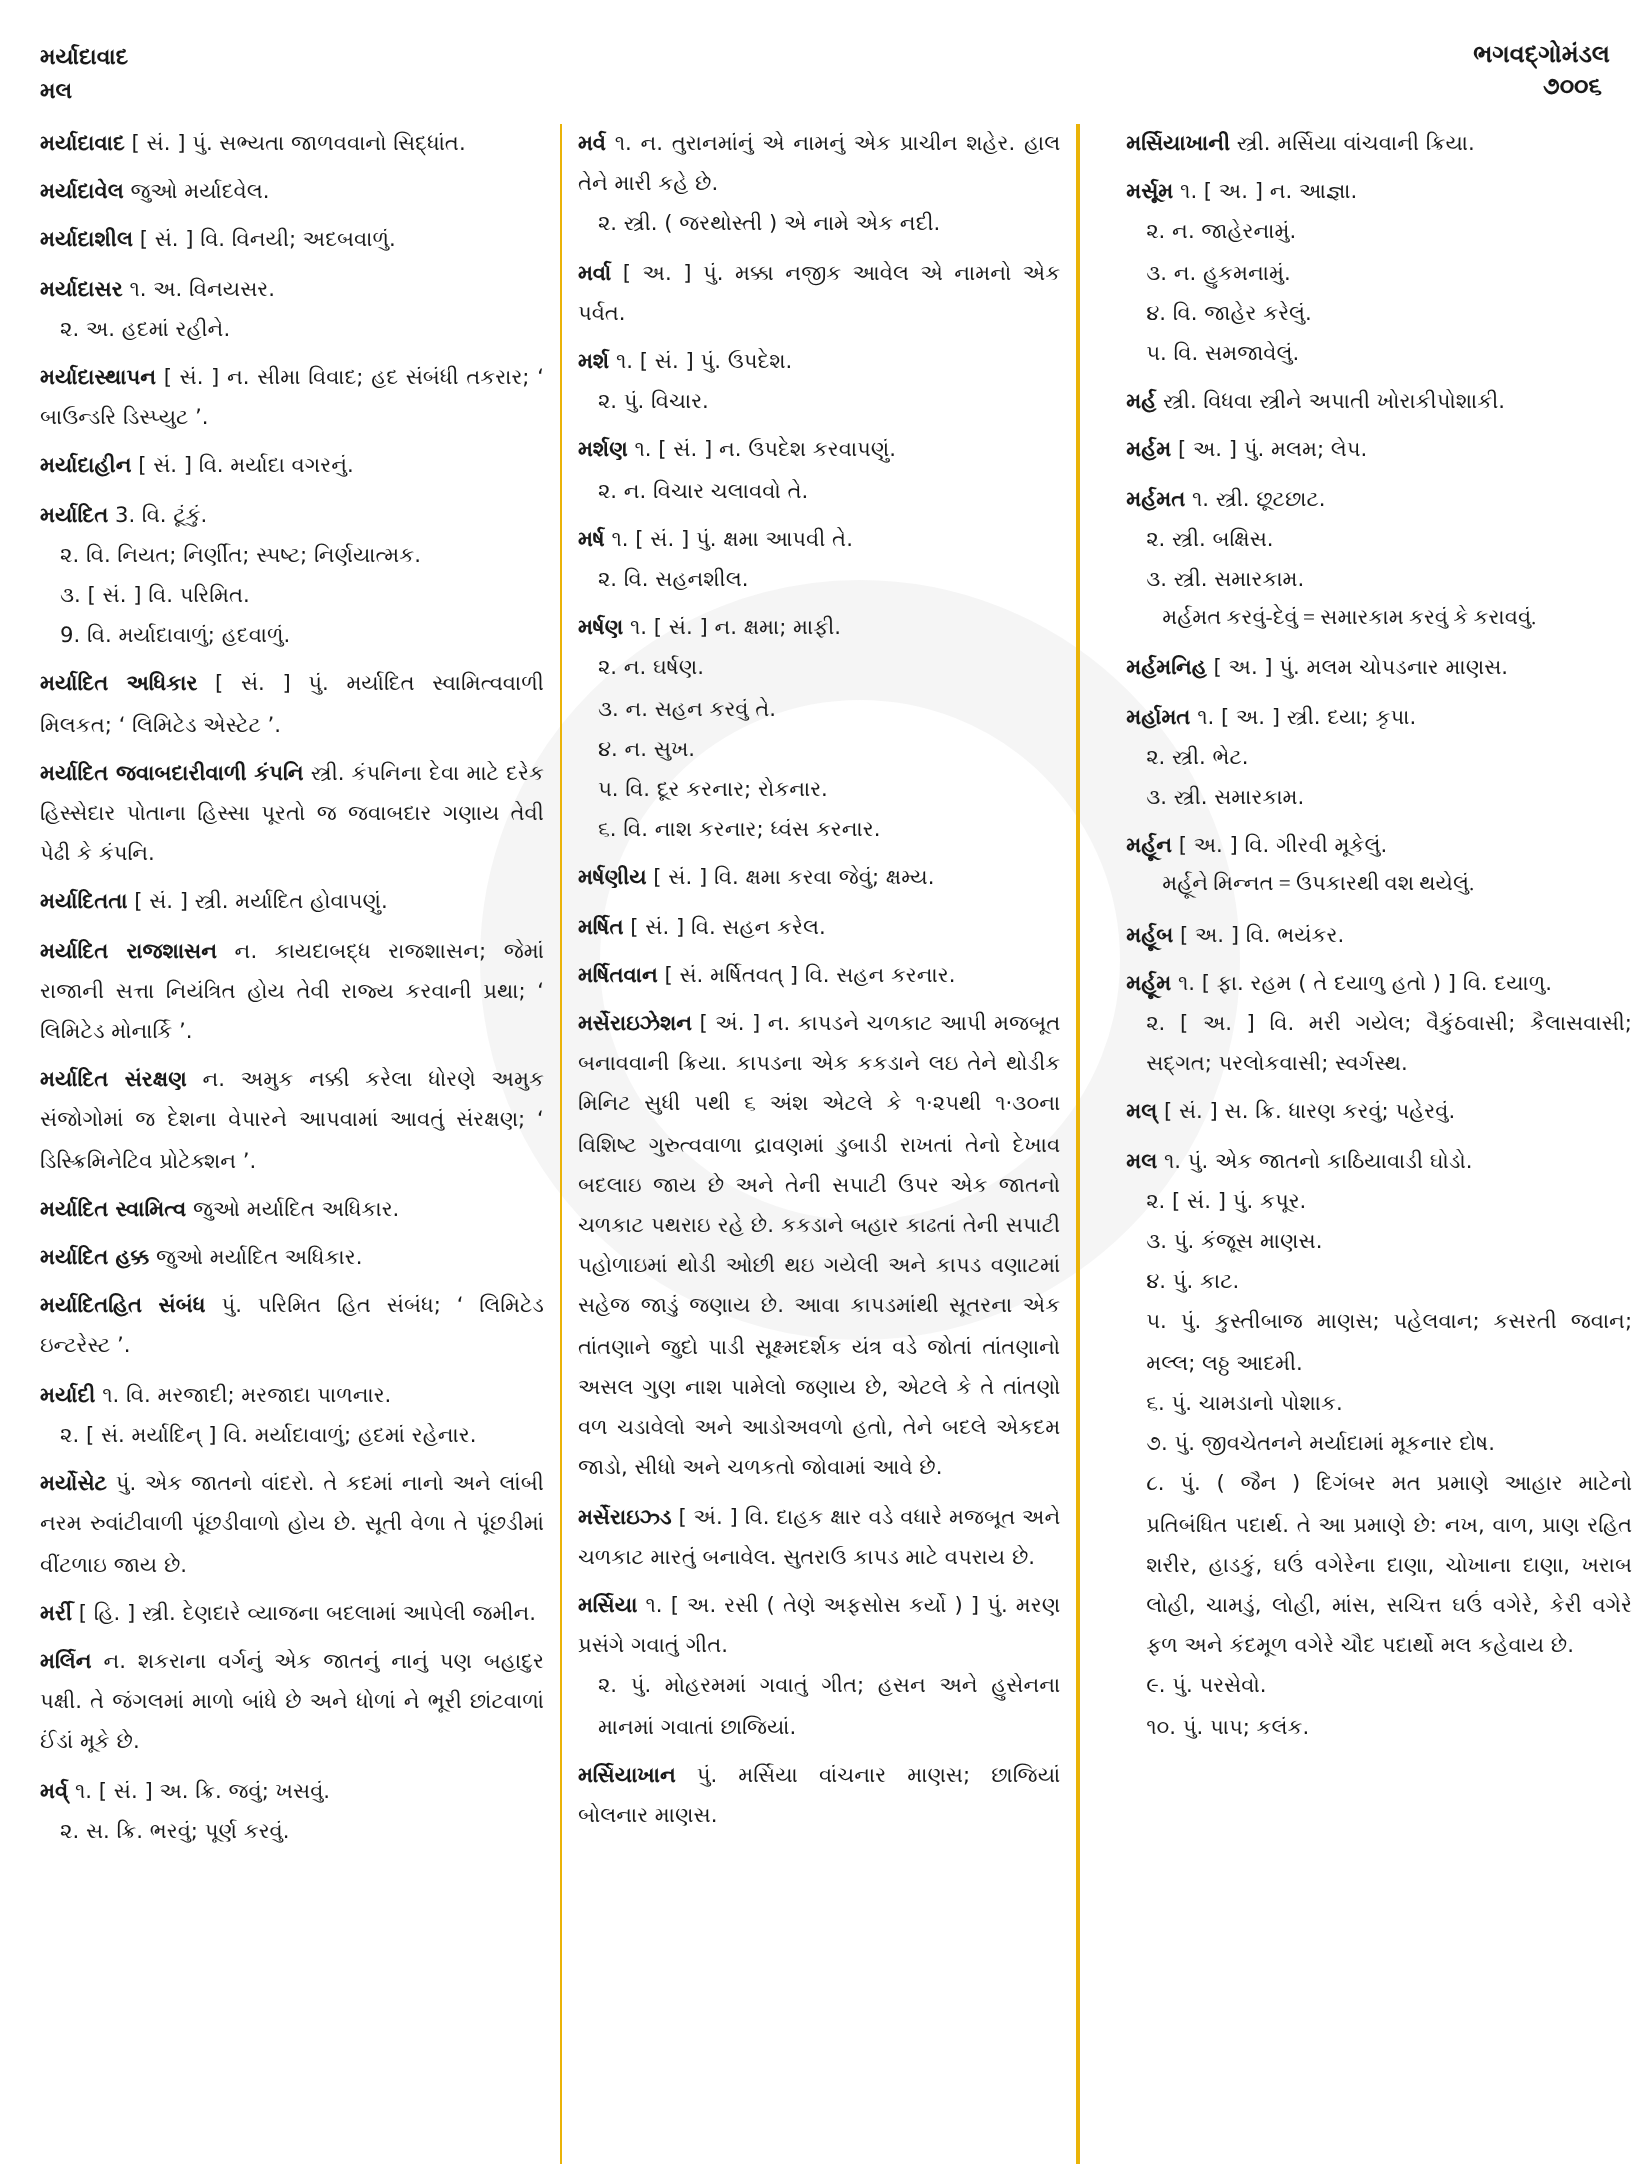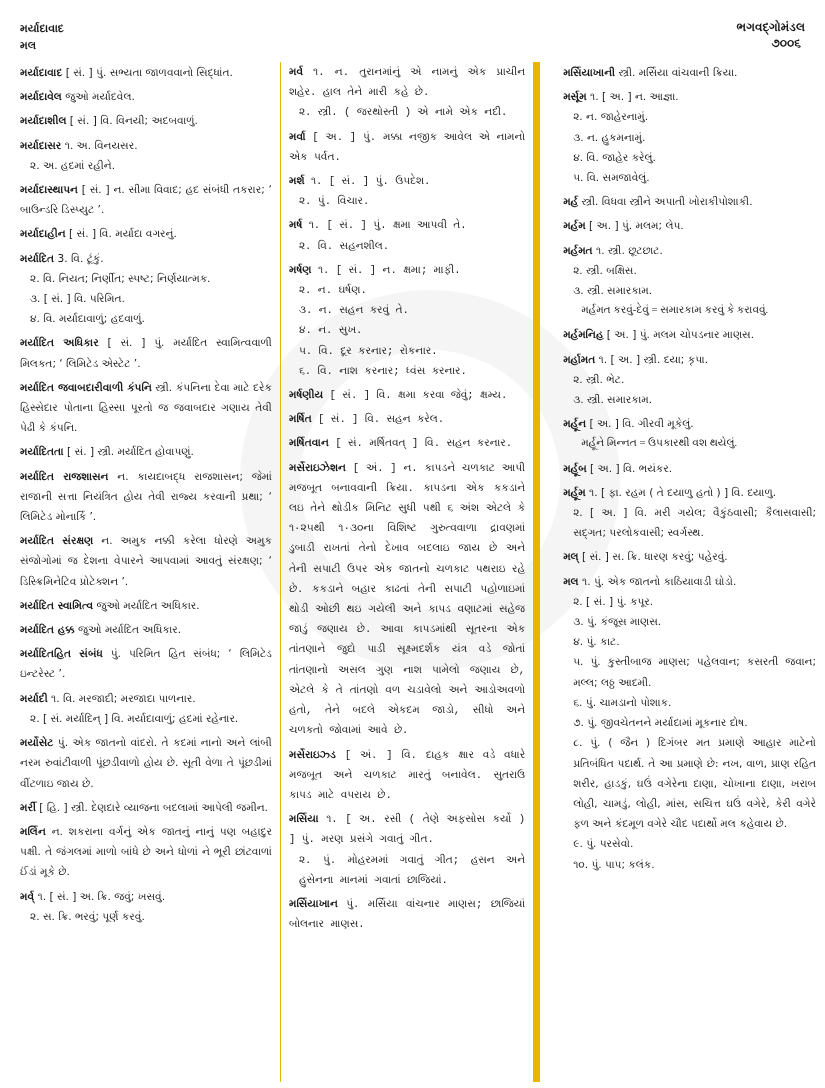--- a/index.html
+++ b/index.html
@@ -17,21 +17,21 @@
   }
   .hdr-left { position: absolute; left: 0; top: 6px; font-size: 11px; font-weight: bold; line-height: 17px; }
   .hdr-center { position: absolute; left: 0; right: 0; top: 6px; text-align: right; font-size: 12px; font-weight: bold; }
   .hdr-right { position: absolute; right: 4px; top: 6px; font-size: 12px; font-weight: bold; margin-top: 16px; }
   .columns {
     position: absolute; top: 62px; left: 20px; width: 796px; height: 1020px;
     display: flex; z-index: 1;
   }
   .col { box-sizing: border-box; padding: 0 8px; font-size: 10.6px; line-height: 20.2px; }
   .col1 { width: 266px; padding-left: 0; border-right: 1px solid #eab308; }
-  .col2 { width: 264px; border-right: 7px solid #eab308; font-family: Liberation Mono, monospace; }
+  .col2 { width: 264px; border-right: 2px solid #eab308; }
   .col3 { width: 266px; padding-right: 0; margin-left: 15px; }
   .entry { margin: 0 0 4px 0; text-align: justify; }
   .hw { font-weight: bold; }
   .sense { padding-left: 10px; }
   .sub { padding-left: 18px; font-family: Liberation Serif, serif; }
 </style>
 </head>
 <body>
 
 <div class="watermark"></div>
@@ -46,39 +46,40 @@
 </div>
 
 <div class="columns">
   <div class="col col1">
       <div class="entry"><span class="hw">મર્યાદાવાદ</span><span> [ સં. ] પું. સભ્યતા જાળવવાનો સિદ્ધાંત.</span></div>
       <div class="entry"><span class="hw">મર્યાદાવેલ</span><span> જુઓ મર્યાદવેલ.</span></div>
       <div class="entry"><span class="hw">મર્યાદાશીલ</span><span> [ સં. ] વિ. વિનયી; અદબવાળું.</span></div>
       <div class="entry"><span class="hw">મર્યાદાસર</span><span> ૧. અ. વિનયસર.</span><div class="sense">૨. અ. હદમાં રહીને.</div></div>
       <div class="entry"><span class="hw">મર્યાદાસ્થાપન</span><span> [ સં. ] ન. સીમા વિવાદ; હદ સંબંધી તકરાર; ‘ બાઉન્ડરિ ડિસ્પ્યુટ ’.</span></div>
       <div class="entry"><span class="hw">મર્યાદાહીન</span><span> [ સં. ] વિ. મર્યાદા વગરનું.</span></div>
-      <div class="entry"><span class="hw">મર્યાદિત</span><span> 3. વિ. ટૂંકું.</span><div class="sense">૨. વિ. નિયત; નિર્ણીત; સ્પષ્ટ; નિર્ણયાત્મક.</div><div class="sense">૩. [ સં. ] વિ. પરિમિત.</div><div class="sense">૪. વિ. મર્યાદાવાળું; હદવાળું.</div></div>
+      <div class="entry"><span class="hw">મર્યાદિત</span><span> 3. વિ. ટૂંકું.</span><div class="sense">૨. વિ. નિયત; નિર્ણીત; સ્પષ્ટ; નિર્ણયાત્મક.</div><div class="sense">૩. [ સં. ] વિ. પરિમિત.</div><div class="sense">9. વિ. મર્યાદાવાળું; હદવાળું.</div></div>
       <div class="entry"><span class="hw">મર્યાદિત અધિકાર</span><span> [ સં. ] પું. મર્યાદિત સ્વામિત્વવાળી મિલકત; ‘ લિમિટેડ એસ્ટેટ ’.</span></div>
       <div class="entry"><span class="hw">મર્યાદિત જવાબદારીવાળી કંપનિ</span><span> સ્ત્રી. કંપનિના દેવા માટે દરેક હિસ્સેદાર પોતાના હિસ્સા પૂરતો જ જવાબદાર ગણાય તેવી પેઢી કે કંપનિ.</span></div>
       <div class="entry"><span class="hw">મર્યાદિતતા</span><span> [ સં. ] સ્ત્રી. મર્યાદિત હોવાપણું.</span></div>
       <div class="entry"><span class="hw">મર્યાદિત રાજશાસન</span><span> ન. કાયદાબદ્ધ રાજશાસન; જેમાં રાજાની સત્તા નિયંત્રિત હોય તેવી રાજ્ય કરવાની પ્રથા; ‘ લિમિટેડ મોનાર્કિ ’.</span></div>
       <div class="entry"><span class="hw">મર્યાદિત સંરક્ષણ</span><span> ન. અમુક નક્કી કરેલા ધોરણે અમુક સંજોગોમાં જ દેશના વેપારને આપવામાં આવતું સંરક્ષણ; ‘ ડિસ્ક્રિમિનેટિવ પ્રોટેક્શન ’.</span></div>
       <div class="entry"><span class="hw">મર્યાદિત સ્વામિત્વ</span><span> જુઓ મર્યાદિત અધિકાર.</span></div>
       <div class="entry"><span class="hw">મર્યાદિત હક્ક</span><span> જુઓ મર્યાદિત અધિકાર.</span></div>
       <div class="entry"><span class="hw">મર્યાદિતહિત સંબંધ</span><span> પું. પરિમિત હિત સંબંધ; ‘ લિમિટેડ ઇન્ટરેસ્ટ ’.</span></div>
       <div class="entry"><span class="hw">મર્યાદી</span><span> ૧. વિ. મરજાદી; મરજાદા પાળનાર.</span><div class="sense">૨. [ સં. મર્યાદિન્ ] વિ. મર્યાદાવાળું; હદમાં રહેનાર.</div></div>
       <div class="entry"><span class="hw">મર્યોસેટ</span><span> પું. એક જાતનો વાંદરો. તે કદમાં નાનો અને લાંબી નરમ રુવાંટીવાળી પૂંછડીવાળો હોય છે. સૂતી વેળા તે પૂંછડીમાં વીંટળાઇ જાય છે.</span></div>
       <div class="entry"><span class="hw">મર્રી</span><span> [ હિ. ] સ્ત્રી. દેણદારે વ્યાજના બદલામાં આપેલી જમીન.</span></div>
       <div class="entry"><span class="hw">મર્લિન</span><span> ન. શકરાના વર્ગનું એક જાતનું નાનું પણ બહાદુર પક્ષી. તે જંગલમાં માળો બાંધે છે અને ધોળાં ને ભૂરી છાંટવાળાં ઈંડાં મૂકે છે.</span></div>
       <div class="entry"><span class="hw">મર્વ્</span><span> ૧. [ સં. ] અ. ક્રિ. જવું; ખસવું.</span><div class="sense">૨. સ. ક્રિ. ભરવું; પૂર્ણ કરવું.</div></div>
     </div>
   <div class="col col2">
       <div class="entry"><span class="hw">મર્વ</span><span> ૧. ન. તુરાનમાંનું એ નામનું એક પ્રાચીન શહેર. હાલ તેને મારી કહે છે.</span><div class="sense">૨. સ્ત્રી. ( જરથોસ્તી ) એ નામે એક નદી.</div></div>
       <div class="entry"><span class="hw">મર્વા</span><span> [ અ. ] પું. મક્કા નજીક આવેલ એ નામનો એક પર્વત.</span></div>
       <div class="entry"><span class="hw">મર્શ</span><span> ૧. [ સં. ] પું. ઉપદેશ.</span><div class="sense">૨. પું. વિચાર.</div></div>
+      <div class="entry"><span class="hw">મર્શણ</span><span> ૧. [ સં. ] ન. ઉપદેશ કરવાપણું.</span><div class="sense">૨. ન. વિચાર ચલાવવો તે.</div></div>
       <div class="entry"><span class="hw">મર્ષ</span><span> ૧. [ સં. ] પું. ક્ષમા આપવી તે.</span><div class="sense">૨. વિ. સહનશીલ.</div></div>
       <div class="entry"><span class="hw">મર્ષણ</span><span> ૧. [ સં. ] ન. ક્ષમા; માફી.</span><div class="sense">૨. ન. ઘર્ષણ.</div><div class="sense">૩. ન. સહન કરવું તે.</div><div class="sense">૪. ન. સુખ.</div><div class="sense">૫. વિ. દૂર કરનાર; રોકનાર.</div><div class="sense">૬. વિ. નાશ કરનાર; ધ્વંસ કરનાર.</div></div>
       <div class="entry"><span class="hw">મર્ષણીય</span><span> [ સં. ] વિ. ક્ષમા કરવા જેવું; ક્ષમ્ય.</span></div>
       <div class="entry"><span class="hw">મર્ષિત</span><span> [ સં. ] વિ. સહન કરેલ.</span></div>
       <div class="entry"><span class="hw">મર્ષિતવાન</span><span> [ સં. મર્ષિતવત્ ] વિ. સહન કરનાર.</span></div>
       <div class="entry"><span class="hw">મર્સેરાઇઝેશન</span><span> [ અં. ] ન. કાપડને ચળકાટ આપી મજબૂત બનાવવાની ક્રિયા. કાપડના એક કકડાને લઇ તેને થોડીક મિનિટ સુધી પથી ૬ અંશ એટલે કે ૧·૨૫થી ૧·૩૦ના વિશિષ્ટ ગુરુત્વવાળા દ્રાવણમાં ડુબાડી રાખતાં તેનો દેખાવ બદલાઇ જાય છે અને તેની સપાટી ઉપર એક જાતનો ચળકાટ પથરાઇ રહે છે. કકડાને બહાર કાઢતાં તેની સપાટી પહોળાઇમાં થોડી ઓછી થઇ ગયેલી અને કાપડ વણાટમાં સહેજ જાડું જણાય છે. આવા કાપડમાંથી સૂતરના એક તાંતણાને જુદો પાડી સૂક્ષ્મદર્શક યંત્ર વડે જોતાં તાંતણાનો અસલ ગુણ નાશ પામેલો જણાય છે, એટલે કે તે તાંતણો વળ ચડાવેલો અને આડોઅવળો હતો, તેને બદલે એકદમ જાડો, સીધો અને ચળકતો જોવામાં આવે છે.</span></div>
       <div class="entry"><span class="hw">મર્સેરાઇઝ્ડ</span><span> [ અં. ] વિ. દાહક ક્ષાર વડે વધારે મજબૂત અને ચળકાટ મારતું બનાવેલ. સુતરાઉ કાપડ માટે વપરાય છે.</span></div>
       <div class="entry"><span class="hw">મર્સિયા</span><span> ૧. [ અ. રસી ( તેણે અફસોસ કર્યો ) ] પું. મરણ પ્રસંગે ગવાતું ગીત.</span><div class="sense">૨. પું. મોહરમમાં ગવાતું ગીત; હસન અને હુસેનના માનમાં ગવાતાં છાજિયાં.</div></div>
       <div class="entry"><span class="hw">મર્સિયાખાન</span><span> પું. મર્સિયા વાંચનાર માણસ; છાજિયાં બોલનાર માણસ.</span></div>
     </div>

